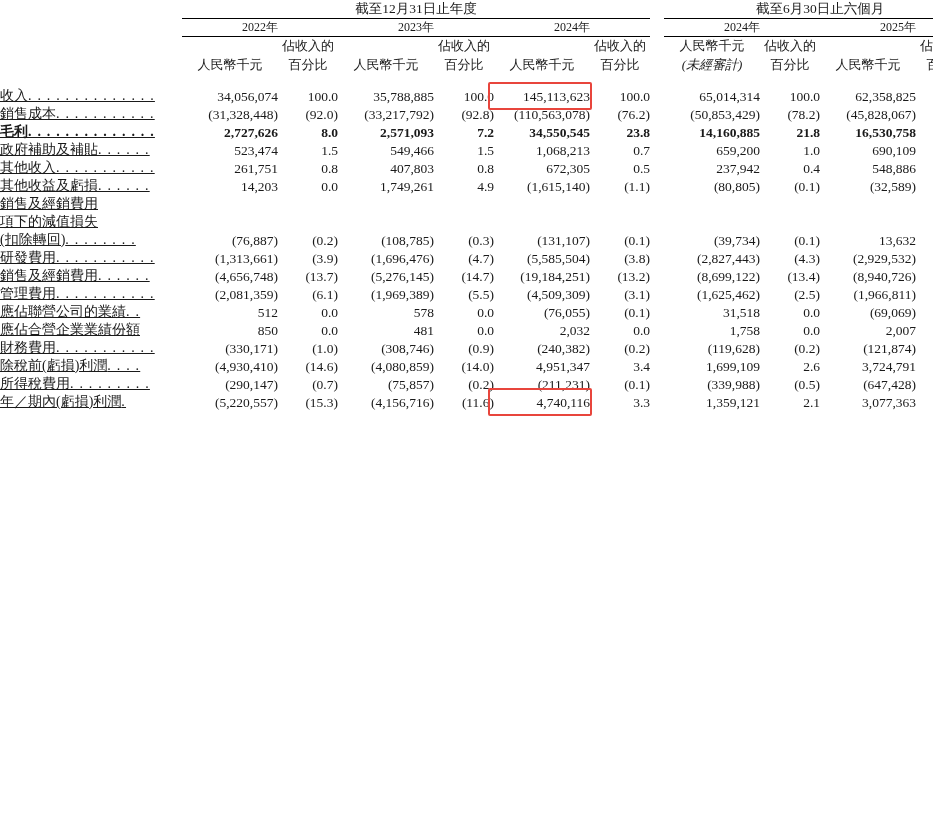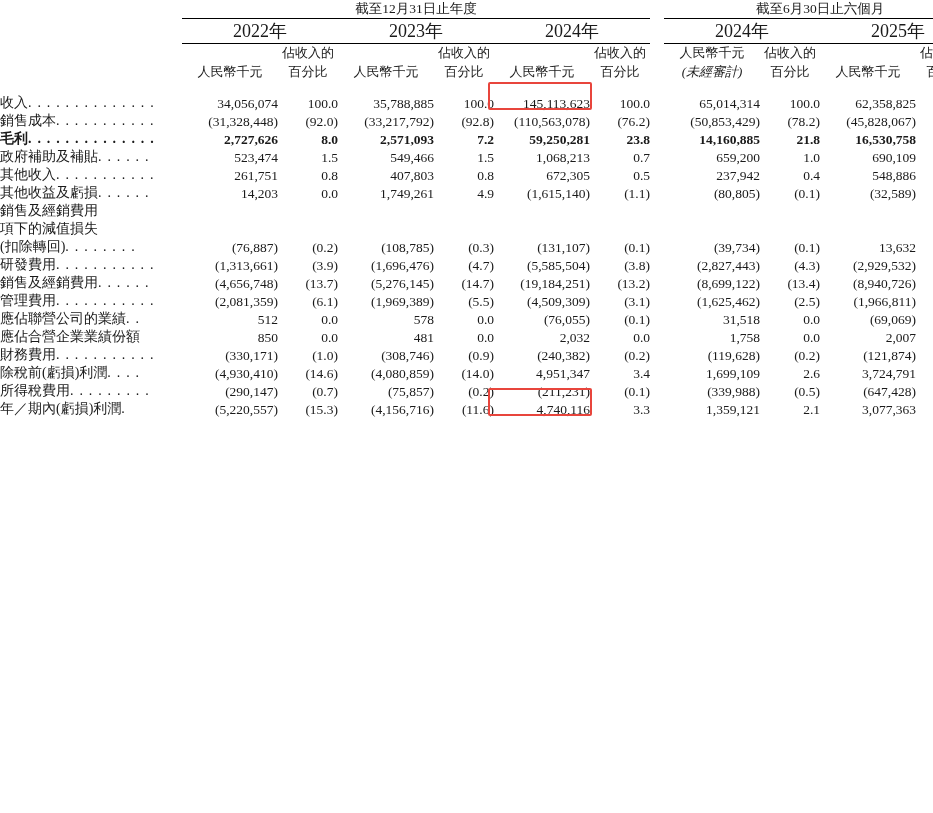--- a/index.html
+++ b/index.html
@@ -40,37 +40,38 @@
   .hdr-group {
     text-align: center;
     font-size: 13.5px;
     padding-bottom: 3px;
   }
   .rule-bot {
     border-bottom: 1px solid #000;
   }
   .hdr-year {
     text-align: center;
-    font-size: 18px;
+    font-size: 12px;
     padding: 5px 0 4px 0;
   }
   .hdr-sub {
     text-align: center;
     font-size: 13px;
     line-height: 1.45;
     padding-bottom: 2px;
   }
   .hdr-sub .ital {
     font-style: italic;
   }
   .row-label {
     text-align: left;
     font-size: 14px;
     white-space: nowrap;
     padding: 4px 0 4px 0;
+    text-decoration: underline;
   }
   .row-label .dots {
     letter-spacing: 1.2px;
   }
   .num {
     text-align: right;
     font-size: 13.5px;
     padding: 4px 6px 4px 0;
     white-space: nowrap;
   }
@@ -218,21 +219,21 @@
           <td class="pct">(78.2)</td>
           <td class="num">(45,828,067)</td>
           <td class="pct">(73.5)</td>
         </tr>
         <tr class="bold">
           <td class="row-label"><span>毛利</span><span class="dots">. . . . . . . . . . . . . .</span></td>
           <td class="num">2,727,626</td>
           <td class="pct">8.0</td>
           <td class="num">2,571,093</td>
           <td class="pct">7.2</td>
-          <td class="num">59,250,281</td>
+          <td class="num">34,550,545</td>
           <td class="pct">23.8</td>
           <td></td>
           <td class="num">14,160,885</td>
           <td class="pct">21.8</td>
           <td class="num">16,530,758</td>
           <td class="pct">26.5</td>
         </tr>
         <tr>
           <td class="row-label"><span>政府補助及補貼</span><span class="dots">. . . . . .</span></td>
           <td class="num">523,474</td>

